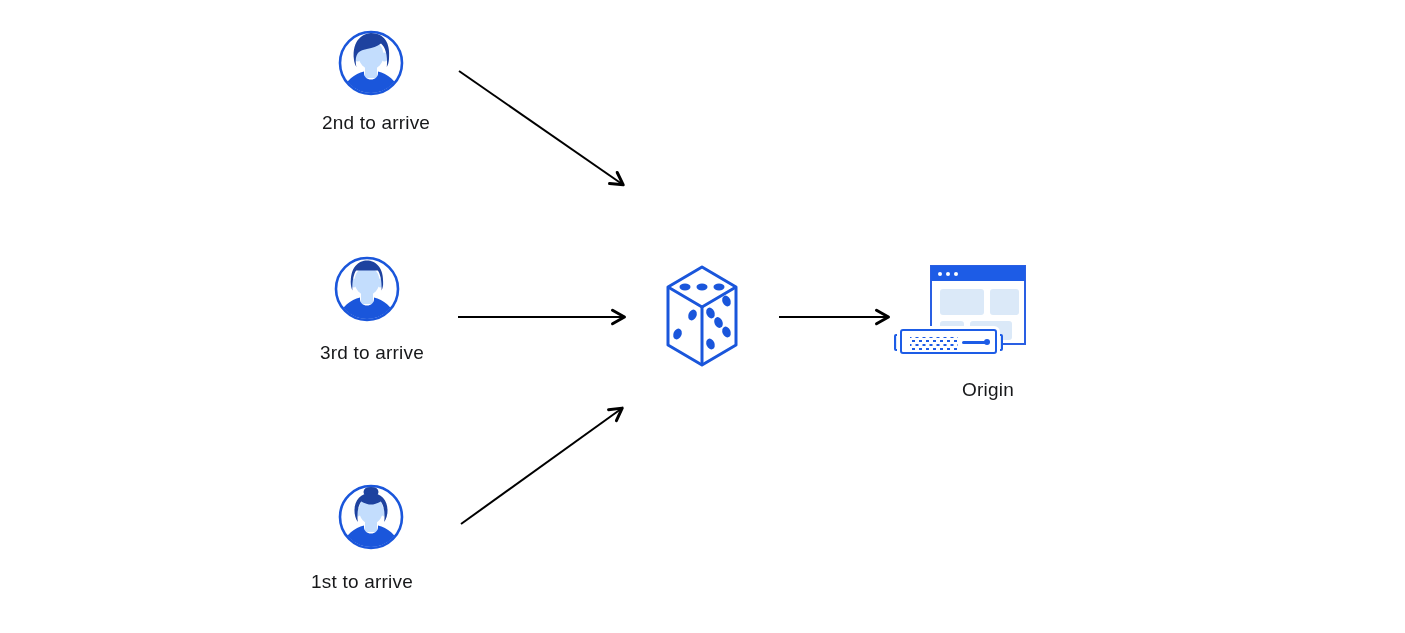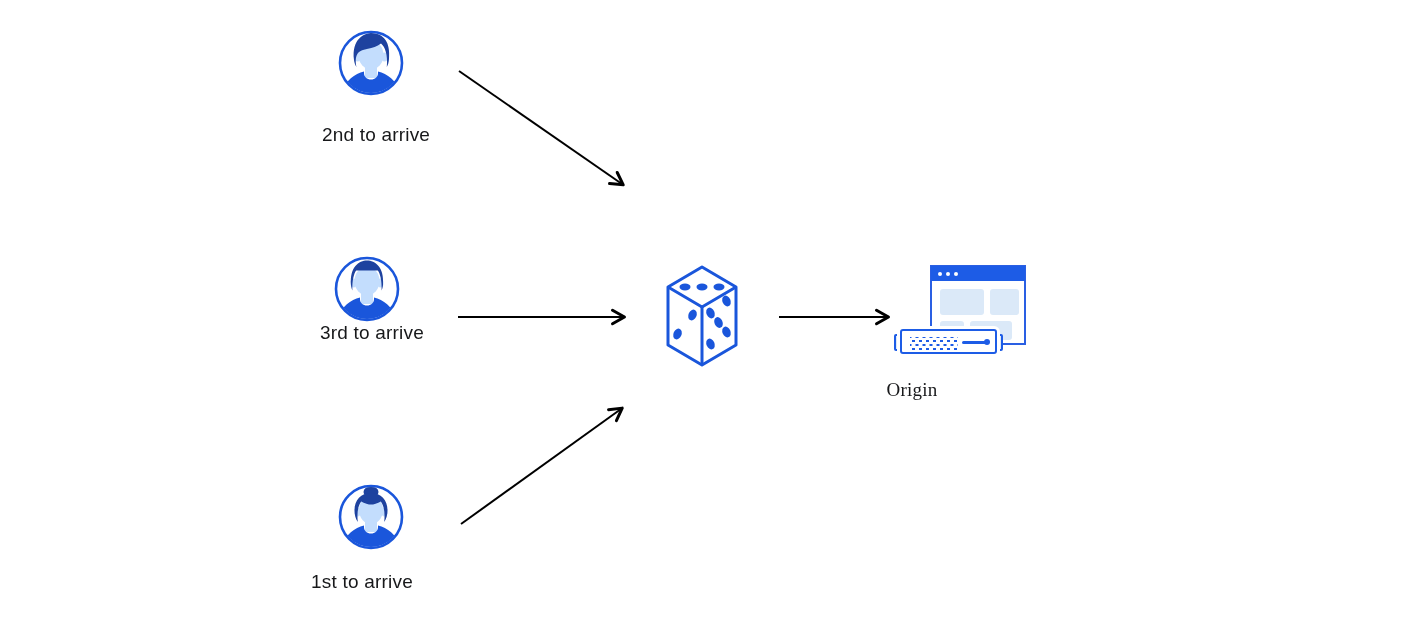--- a/index.html
+++ b/index.html
@@ -61,39 +61,39 @@
     <circle cx="33" cy="33" r="31" fill="#fff" stroke="#1a56db" stroke-width="2.6"></circle>
     <g clip-path="url(#c1)">
       <rect x="27" y="28" width="12" height="20" fill="#c3ddfd"></rect>
       <path d="M4,66 C6,51 16,44 26,41.5 L26,43 C26,47 29,49.5 33,49.5 C37,49.5 40,47 40,43 L40,41.5 C50,44 60,51 62,66 Z" fill="#1a56db"></path>
       <ellipse cx="19.5" cy="27" rx="3" ry="4.5" fill="#c3ddfd"></ellipse>
       <ellipse cx="46.5" cy="27" rx="3" ry="4.5" fill="#c3ddfd"></ellipse>
       <ellipse cx="33" cy="25" rx="12.5" ry="14.5" fill="#c3ddfd"></ellipse>
       <path d="M16,30 C13.5,9 26,3 34,3 C46,4 52.5,12 51,29 C50.8,32 50,35 48.8,37 C50,25 47,16.5 43,13.5 C35,20 24,18 20,23 C17.8,26 17.2,30 18.4,37 C17,34.5 16.3,32.5 16,30 Z" fill="#1e429f"></path>
     </g>
   </svg>
-  <div class="node-label" style="left:296px;top:124px;width:160px;">2nd to arrive</div>
+  <div class="node-label" style="left:296px;top:112px;width:160px;">2nd to arrive</div>
 
   <svg class="abs" style="left:334px;top:256px;" width="66" height="66" viewBox="0 0 66 66">
     <defs>
         <clipPath id="c2">
           <circle cx="33" cy="33" r="30"></circle>
         </clipPath>
       </defs>
     <circle cx="33" cy="33" r="31" fill="#fff" stroke="#1a56db" stroke-width="2.6"></circle>
     <g clip-path="url(#c2)">
       <rect x="27" y="28" width="12" height="20" fill="#c3ddfd"></rect>
       <path d="M4,66 C6,51 16,44 26,41.5 L26,43 C26,47 29,49.5 33,49.5 C37,49.5 40,47 40,43 L40,41.5 C50,44 60,51 62,66 Z" fill="#1a56db"></path>
       <ellipse cx="19.5" cy="27" rx="3" ry="4.5" fill="#c3ddfd"></ellipse>
       <ellipse cx="46.5" cy="27" rx="3" ry="4.5" fill="#c3ddfd"></ellipse>
       <ellipse cx="33" cy="25" rx="12.5" ry="14.5" fill="#c3ddfd"></ellipse>
       <path d="M17,29 C15.5,11 25,4.5 33,4.5 C41,4.5 50.5,11 49,29 C48.8,31 48.3,33 47.6,34.5 C48,25 46.2,17.5 43.8,14.5 L22.2,14.5 C19.8,17.5 18,25 18.4,34.5 C17.7,33 17.2,31 17,29 Z" fill="#1e429f"></path>
     </g>
   </svg>
-  <div class="node-label" style="left:292px;top:322px;width:160px;">3rd to arrive</div>
+  <div class="node-label" style="left:292px;top:342px;width:160px;">3rd to arrive</div>
 
   <svg class="abs" style="left:338px;top:484px;" width="66" height="66" viewBox="0 0 66 66">
     <defs>
         <clipPath id="c3">
           <circle cx="33" cy="33" r="30"></circle>
         </clipPath>
       </defs>
     <circle cx="33" cy="33" r="31" fill="#fff" stroke="#1a56db" stroke-width="2.6"></circle>
     <g clip-path="url(#c3)">
       <rect x="27" y="28" width="12" height="20" fill="#c3ddfd"></rect>
@@ -144,15 +144,15 @@
   <div class="server-wrap">
     <div class="server-base"></div>
     <div class="server-ear ear-l"></div>
     <div class="server-ear ear-r"></div>
     <div class="server-body">
       <div class="server-vents"></div>
       <div class="server-line"></div>
       <div class="server-led"></div>
     </div>
   </div>
-  <div class="node-label" style="left:852px;top:379px;width:120px;font-family:Liberation Serif, serif;">Origin</div>
+  <div class="node-label" style="left:928px;top:379px;width:120px;">Origin</div>
 
 </div>
 
 </body></html>

